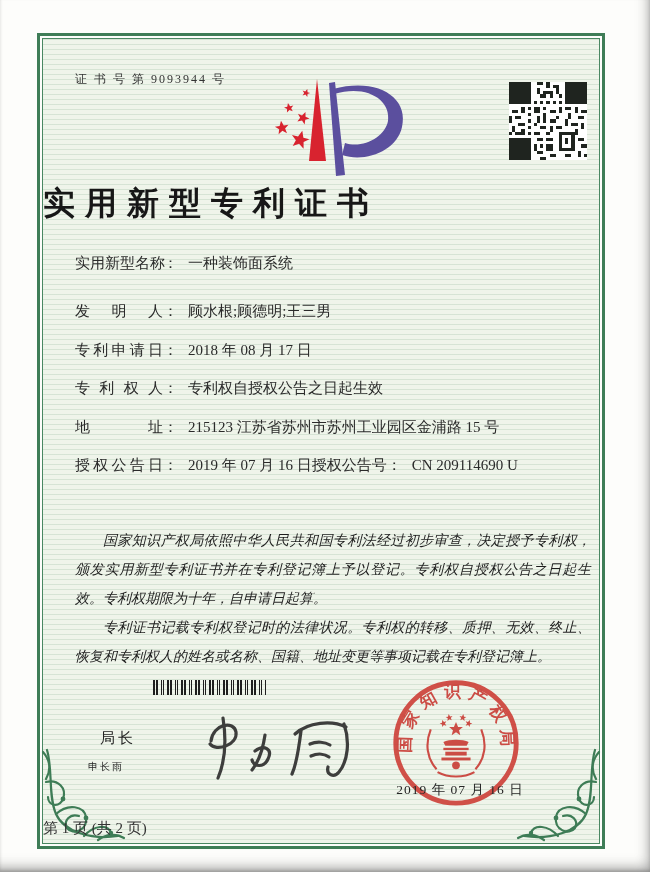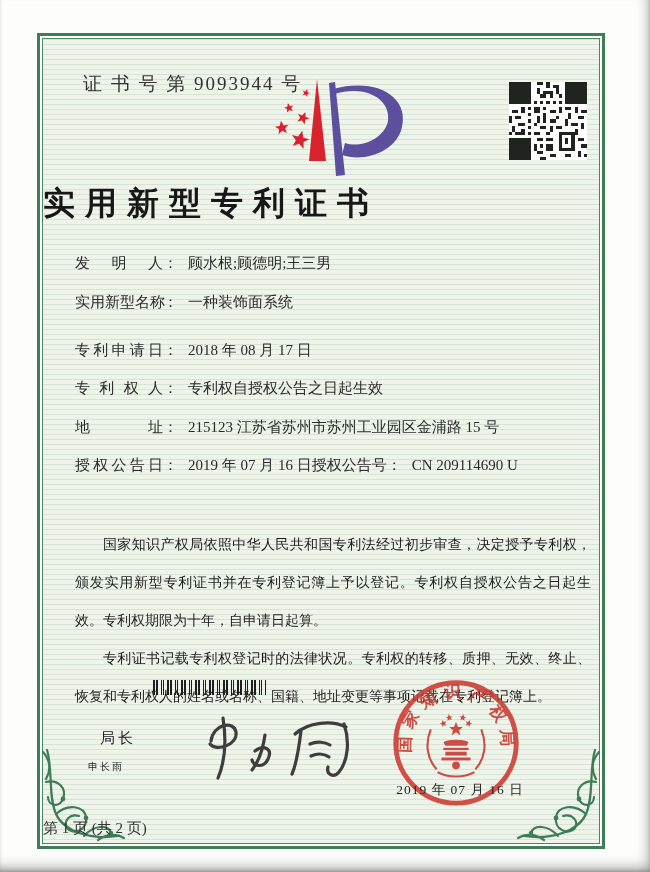--- a/index.html
+++ b/index.html
@@ -8,31 +8,31 @@
     font-family:"Liberation Serif","DejaVu Serif",serif;color:#222;
     box-shadow:inset -9px -12px 14px -9px rgba(70,70,70,.55), inset 0 -2px 3px rgba(80,80,80,.25);
   }
   .frame{position:absolute;left:37px;top:33px;width:562px;height:810px;border:3px solid #3f7d57;}
   .frame-inner{
     position:absolute;inset:2px;border:1px solid #4a8762;
     background-color:#eff4ea;
     background-image:repeating-linear-gradient(180deg, rgba(125,170,135,.22) 0px, rgba(125,170,135,.22) 1px, rgba(0,0,0,0) 1px, rgba(0,0,0,0) 5px);
   }
   .content{position:absolute;inset:0;}
-  .cert-no{position:absolute;left:32px;top:32px;font-size:19px;letter-spacing:2px;color:#333;white-space:nowrap;margin-left:8px;}
+  .cert-no{position:absolute;left:32px;top:32px;font-size:12px;letter-spacing:2px;color:#333;white-space:nowrap;}
   .logo{position:absolute;left:212px;top:36px;width:170px;height:110px;}
   .qr{position:absolute;left:466px;top:43px;width:78px;height:78px;}
   .title{position:absolute;left:0;top:143px;width:100%;text-align:left;font-size:32px;font-weight:bold;letter-spacing:10px;color:#171717;}
   .fields{position:absolute;left:32px;top:214px;right:16px;font-size:15px;color:#2a2a2a;}
   .frow{line-height:21px;margin-bottom:17.5px;white-space:nowrap;}
   .frow.first{margin-bottom:27px;}
   .flabel{display:inline-block;width:88px;text-align:justify;text-align-last:justify;}
   .fcolon{margin-right:10px;}
   .grant-pair2{}
-  .paras{position:absolute;left:32px;top:487px;width:516px;font-size:14px;line-height:38px;color:#1d1d1d;}
+  .paras{position:absolute;left:32px;top:487px;width:516px;font-size:14px;line-height:29px;color:#1d1d1d;font-style:italic;}
   .paras p{margin:0;text-indent:2em;text-align:justify;}
   .barcode{
     position:absolute;left:110px;top:641px;width:113px;height:15px;
     background:repeating-linear-gradient(90deg,#1e1e1e 0 2px,rgba(0,0,0,0) 2px 3px,#1e1e1e 3px 5px,rgba(0,0,0,0) 5px 8px,#1e1e1e 8px 9px,rgba(0,0,0,0) 9px 10px,#1e1e1e 10px 11px,rgba(0,0,0,0) 11px 14px);
   }
   .signer-title{position:absolute;left:57px;top:690px;font-size:15px;letter-spacing:3px;color:#222;font-family:"Liberation Sans","DejaVu Sans",sans-serif;}
   .signer-name{position:absolute;left:45px;top:721px;font-size:10px;letter-spacing:2px;color:#222;font-family:"Liberation Sans","DejaVu Sans",sans-serif;}
   .signature{position:absolute;left:146px;top:672px;width:180px;height:80px;}
   .seal{position:absolute;left:345px;top:634px;width:136px;height:136px;z-index:3;}
   .seal-date{position:absolute;left:352px;top:742px;width:130px;text-align:center;font-size:13.5px;letter-spacing:1px;color:#262626;z-index:4;}
@@ -80,25 +80,25 @@
             <path d="M8,8h2v2h-2z M11,8h1v1h-1z M13,9h2v1h-2z M16,8h1v2h-1z M9,11h1v2h-1z M11,10h1v3h-1z M13,12h2v1h-2z M15,11h1v1h-1z M8,13h1v1h-1z M10,14h2v1h-2z M13,14h1v2h-1z M15,14h2v1h-2z M8,16h2v1h-2z M12,16h1v1h-1z"></path>
             <path d="M18,8h2v1h-2z M21,8h1v2h-1z M23,9h2v1h-2z M19,10h1v2h-1z M22,11h2v1h-2z M18,12h1v2h-1z M20,13h2v1h-2z M23,13h1v2h-1z M21,15h1v2h-1z M19,16h1v1h-1z"></path>
             <path d="M16,16h5v1h-5z M16,17h1v4h-1z M20,17h1v4h-1z M16,21h5v1h-5z M18,18h1v2h-1z"></path>
             <path d="M9,18h2v1h-2z M12,18h2v1h-2z M8,20h1v2h-1z M10,20h1v1h-1z M12,20h2v2h-2z M9,22h2v1h-2z M13,23h2v1h-2z M10,24h2v1h-2z M22,18h2v1h-2z M23,20h2v1h-2z M22,22h1v2h-1z M24,23h1v1h-1z M18,23h2v1h-2z"></path>
           </g>
         </svg>
 
         <div class="title">实用新型专利证书</div>
 
         <div class="fields">
-          <div class="frow">
-            <span class="flabel">发明人</span><span class="fcolon">：</span><span class="fvalue">顾水根;顾德明;王三男</span>
-          </div>
           <div class="frow first">
             <span class="flabel">实用新型名称</span><span class="fcolon">：</span><span class="fvalue">一种装饰面系统</span>
+          </div>
+          <div class="frow">
+            <span class="flabel">发明人</span><span class="fcolon">：</span><span class="fvalue">顾水根;顾德明;王三男</span>
           </div>
           <div class="frow">
             <span class="flabel">专利申请日</span><span class="fcolon">：</span><span class="fvalue">2018 年 08 月 17 日</span>
           </div>
           <div class="frow">
             <span class="flabel">专利权人</span><span class="fcolon">：</span><span class="fvalue">专利权自授权公告之日起生效</span>
           </div>
           <div class="frow">
             <span class="flabel">地址</span><span class="fcolon">：</span><span class="fvalue">215123 江苏省苏州市苏州工业园区金浦路 15 号</span>
           </div>

